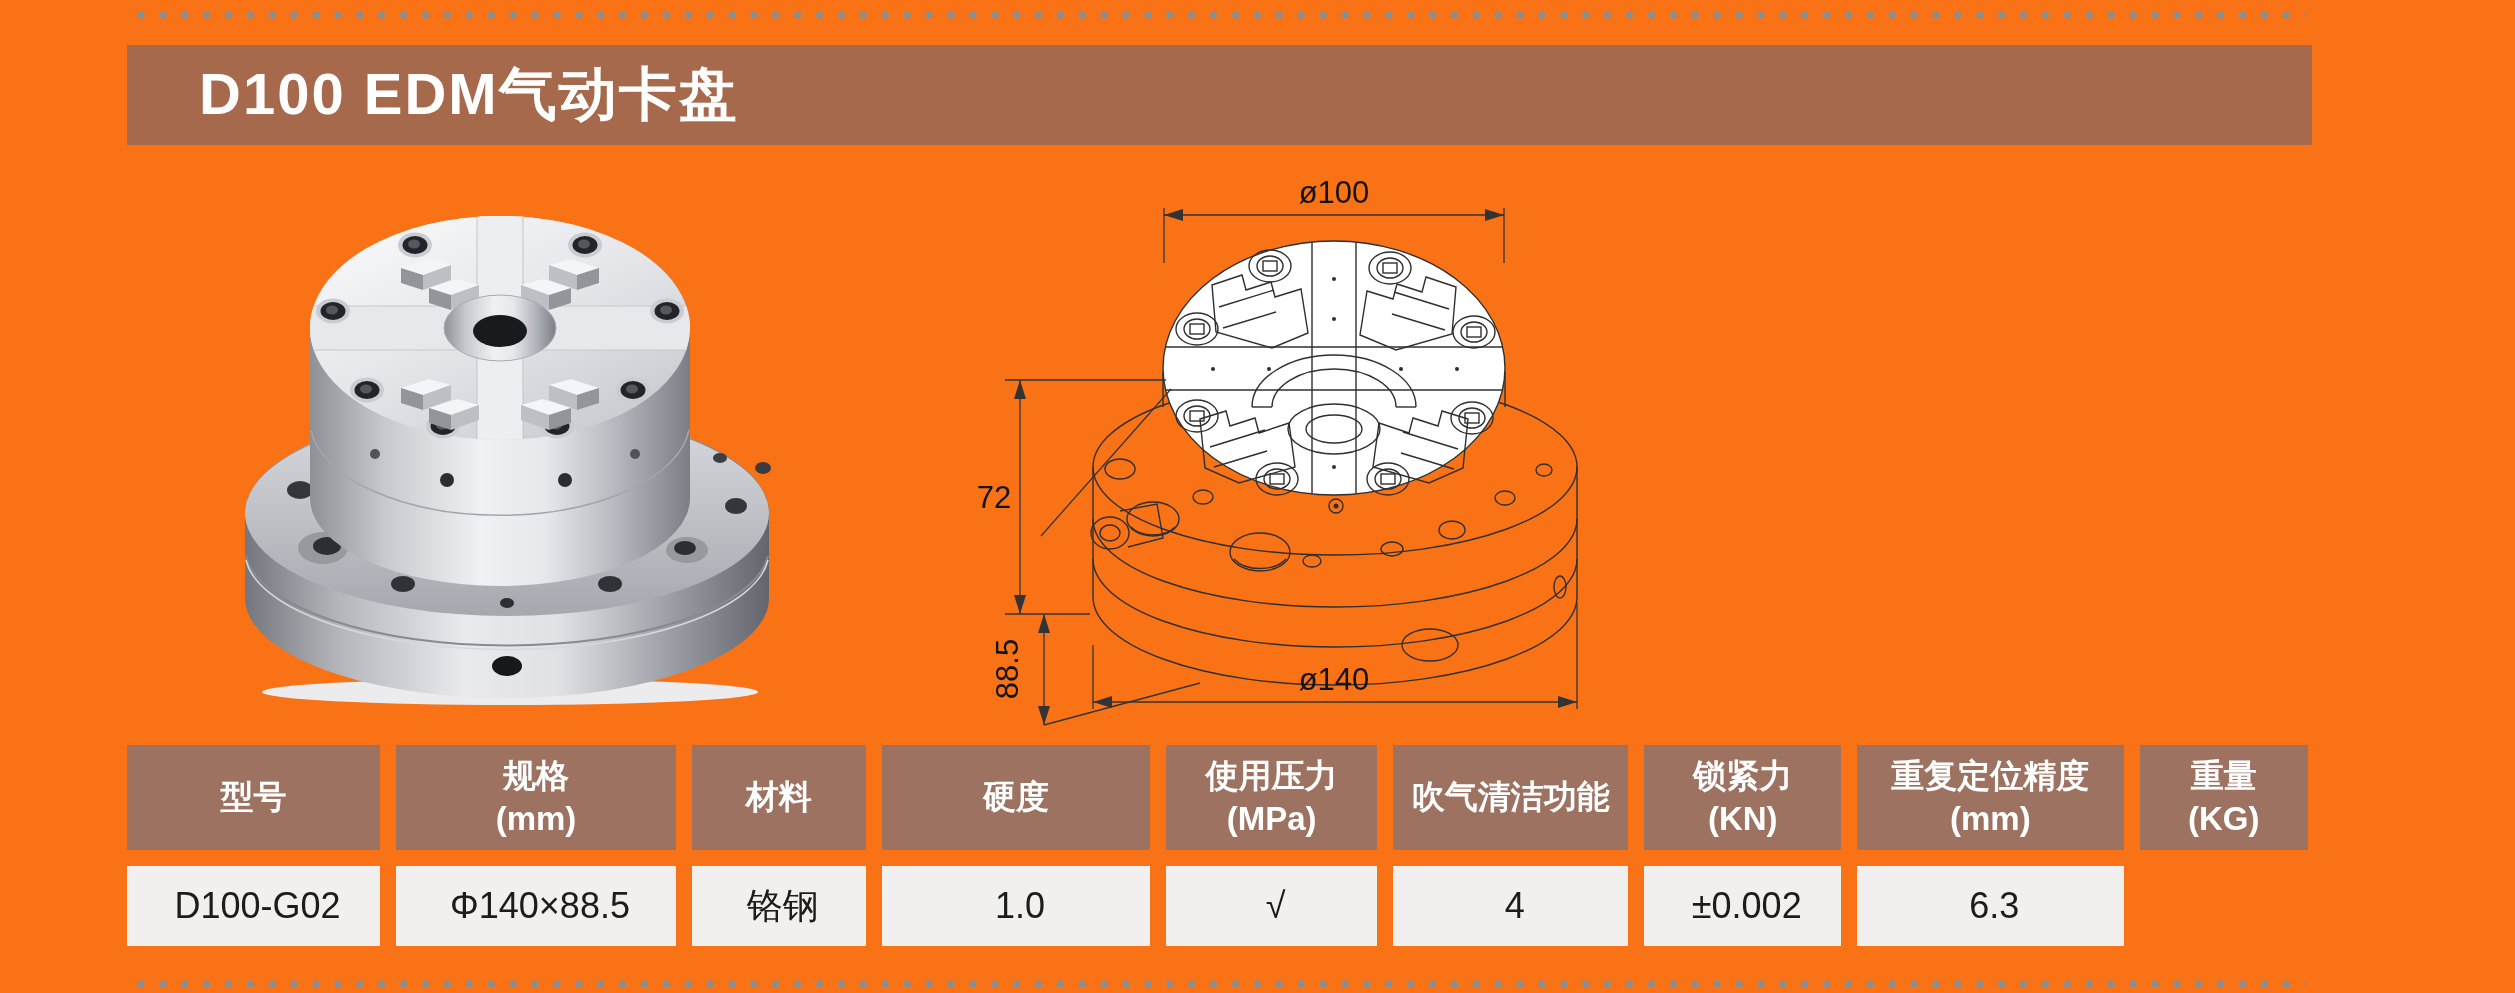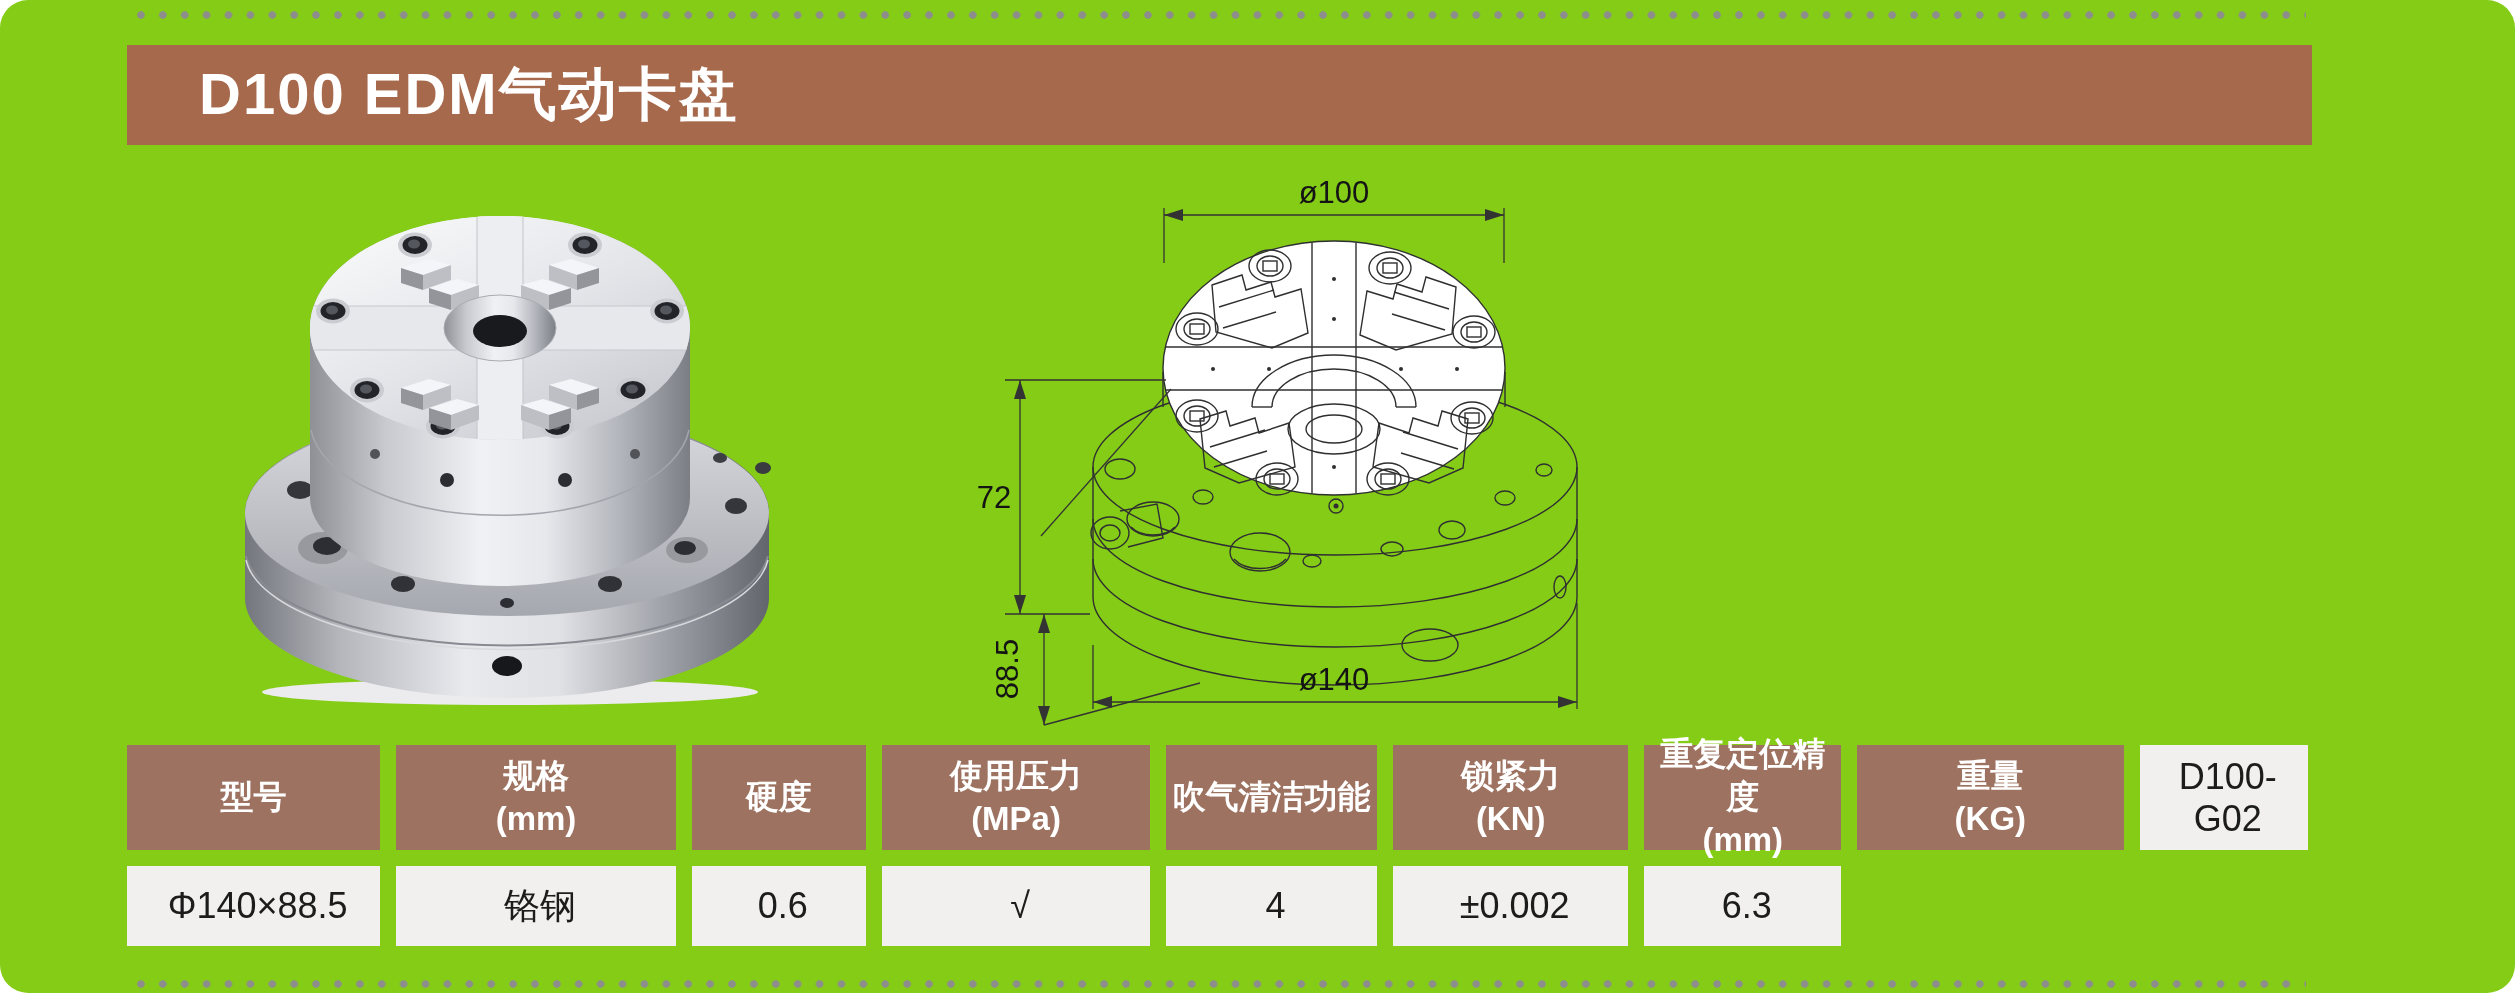--- a/index.html
+++ b/index.html
@@ -1,17 +1,17 @@
 <!DOCTYPE html>
 <html><head>
 <meta charset="utf-8">
 <style>
   html,body{margin:0;padding:0;background:#ffffff;}
-  .page{position:relative;width:2515px;height:993px;background:#84cc16;overflow:hidden;
-        font-family:"Liberation Sans","DejaVu Sans",sans-serif;border-radius:28px;}
+  .page{position:relative;width:2515px;height:993px;background:#f97316;overflow:hidden;
+        font-family:"Liberation Sans","DejaVu Sans",sans-serif;}
   .dotted-rule{position:absolute;height:10px;
         background-image:radial-gradient(circle,#8d8d8d 3.4px,rgba(0,0,0,0) 4.1px);
         background-size:21.9px 10px;background-repeat:repeat-x;background-position:0 50%;}
   .rule-top{left:130px;top:10px;width:2176px;}
   .rule-bottom{left:130px;top:979px;width:2176px;}
   .title-bar{position:absolute;left:127px;top:45px;width:2185px;height:100px;
         background:#A7694C;display:flex;align-items:center;}
   .title-bar .title{color:#ffffff;font-size:58px;font-weight:bold;letter-spacing:2px;
         padding-left:72px;white-space:pre;}
   .photo-wrap{position:absolute;left:215px;top:168px;width:570px;height:545px;}
@@ -255,35 +255,36 @@
 
       <line x1="81" y1="369" x2="211" y2="222" class="dim"></line>
       <line x1="84" y1="558" x2="240" y2="516" class="dim"></line>
     </svg>
   </div>
 
   <div class="spec-table">
     <div class="hcell">型号</div>
     <div class="hcell">规格
 (mm)</div>
+    <div class="hcell">材料</div>
     <div class="hcell">硬度</div>
     <div class="hcell">使用压力
 (MPa)</div>
     <div class="hcell">吹气清洁功能</div>
     <div class="hcell">锁紧力
 (KN)</div>
     <div class="hcell">重复定位精度
 (mm)</div>
     <div class="hcell">重量
 (KG)</div>
 
     <div class="vcell">D100-G02</div>
     <div class="vcell">Φ140×88.5</div>
     <div class="vcell">铬钢</div>
-    <div class="vcell">0.6</div>
+    <div class="vcell">1.0</div>
     <div class="vcell">√</div>
     <div class="vcell">4</div>
     <div class="vcell">±0.002</div>
     <div class="vcell">6.3</div>
   </div>
 
   <div class="dotted-rule rule-bottom"></div>
 
 </div>
 

